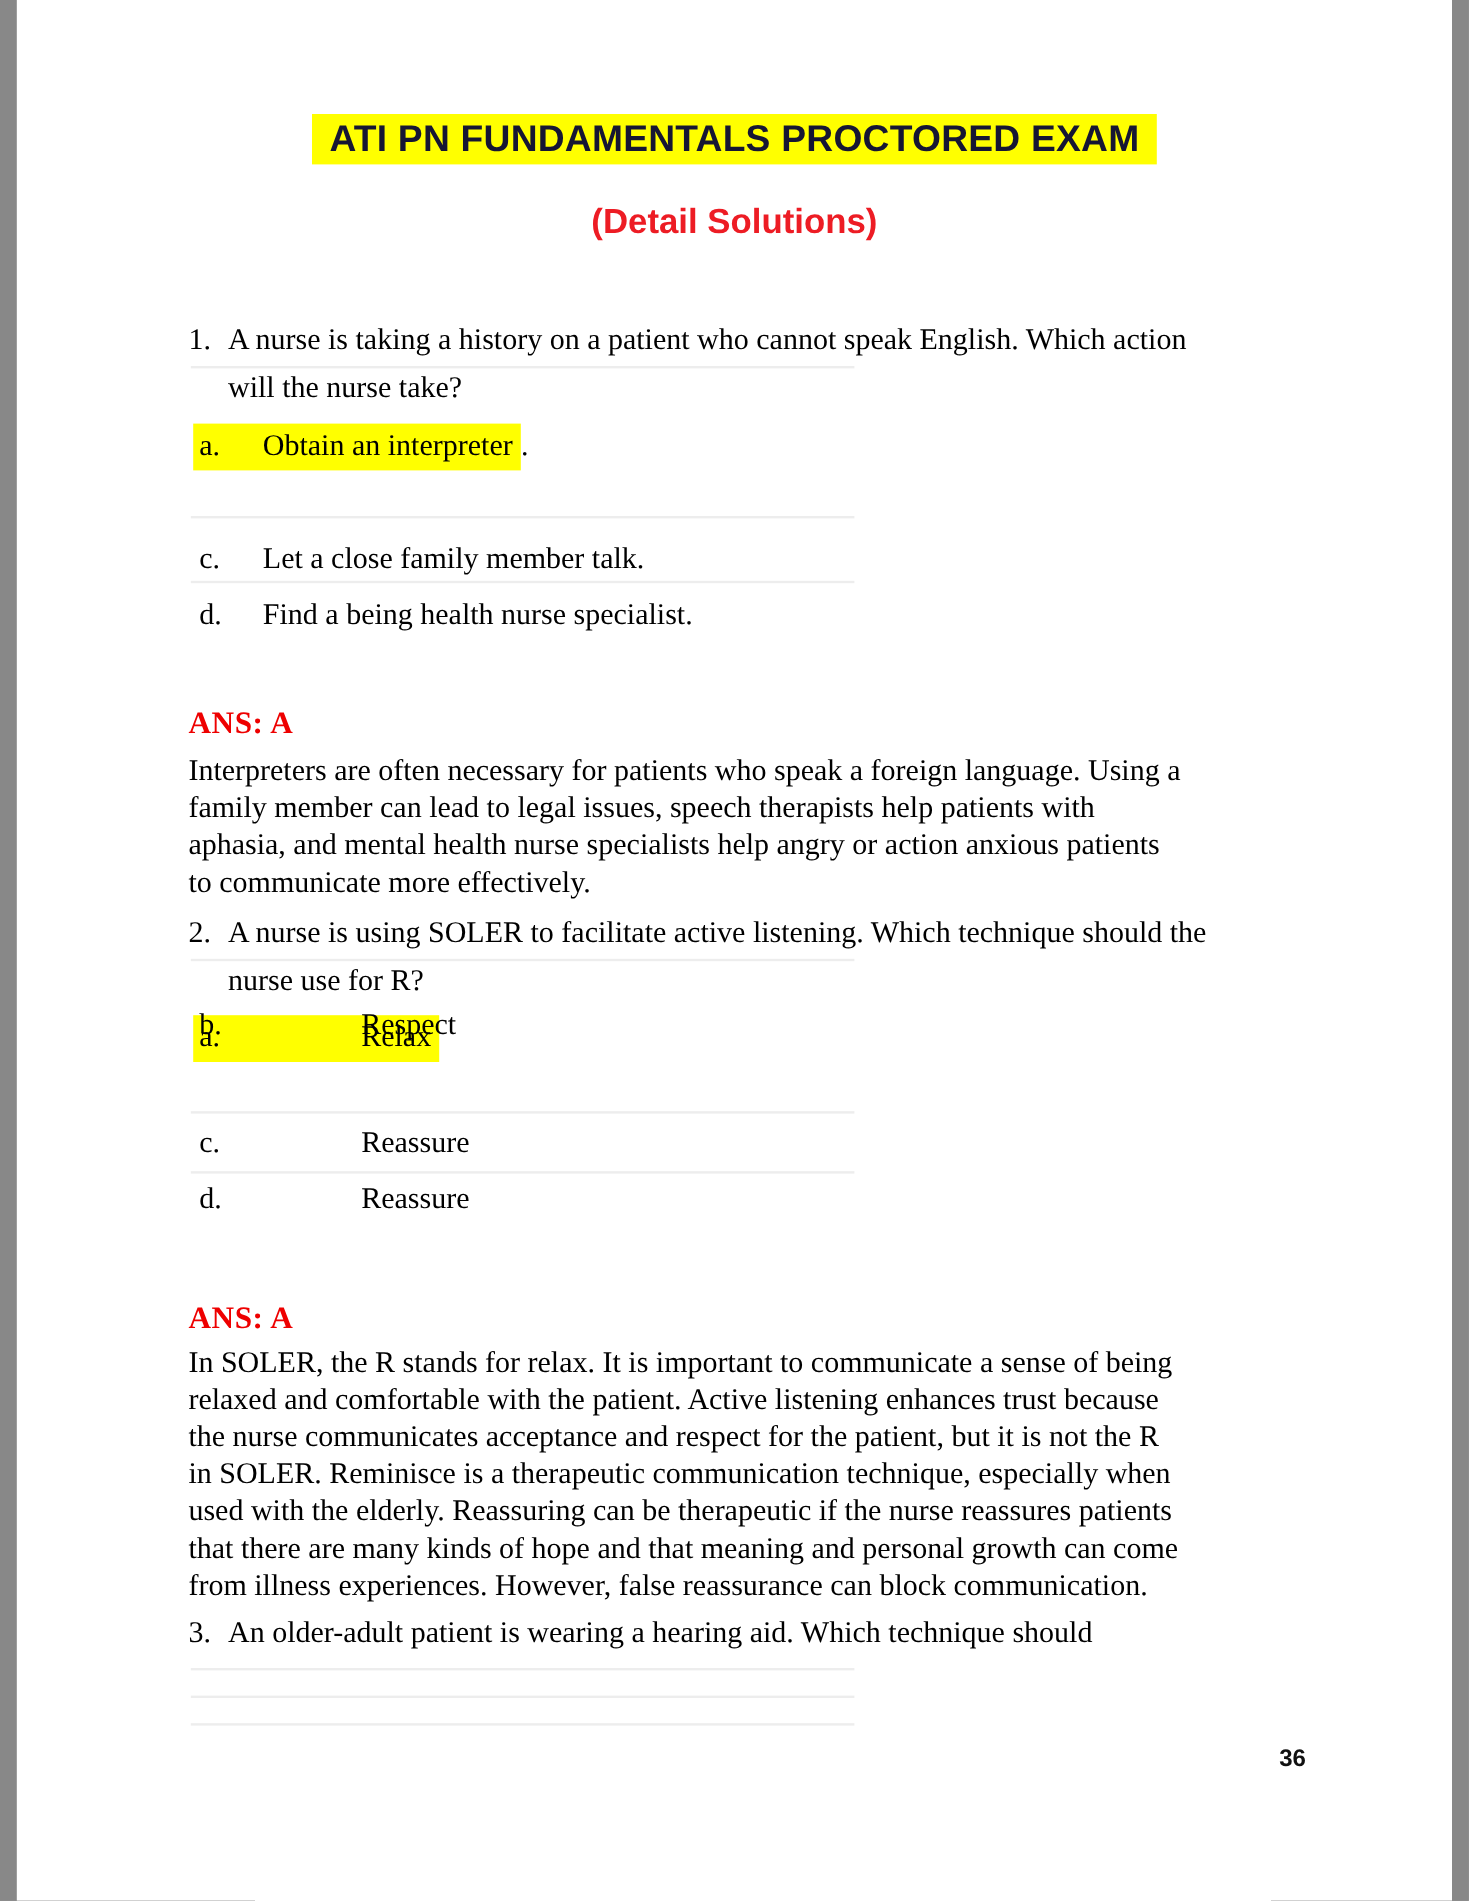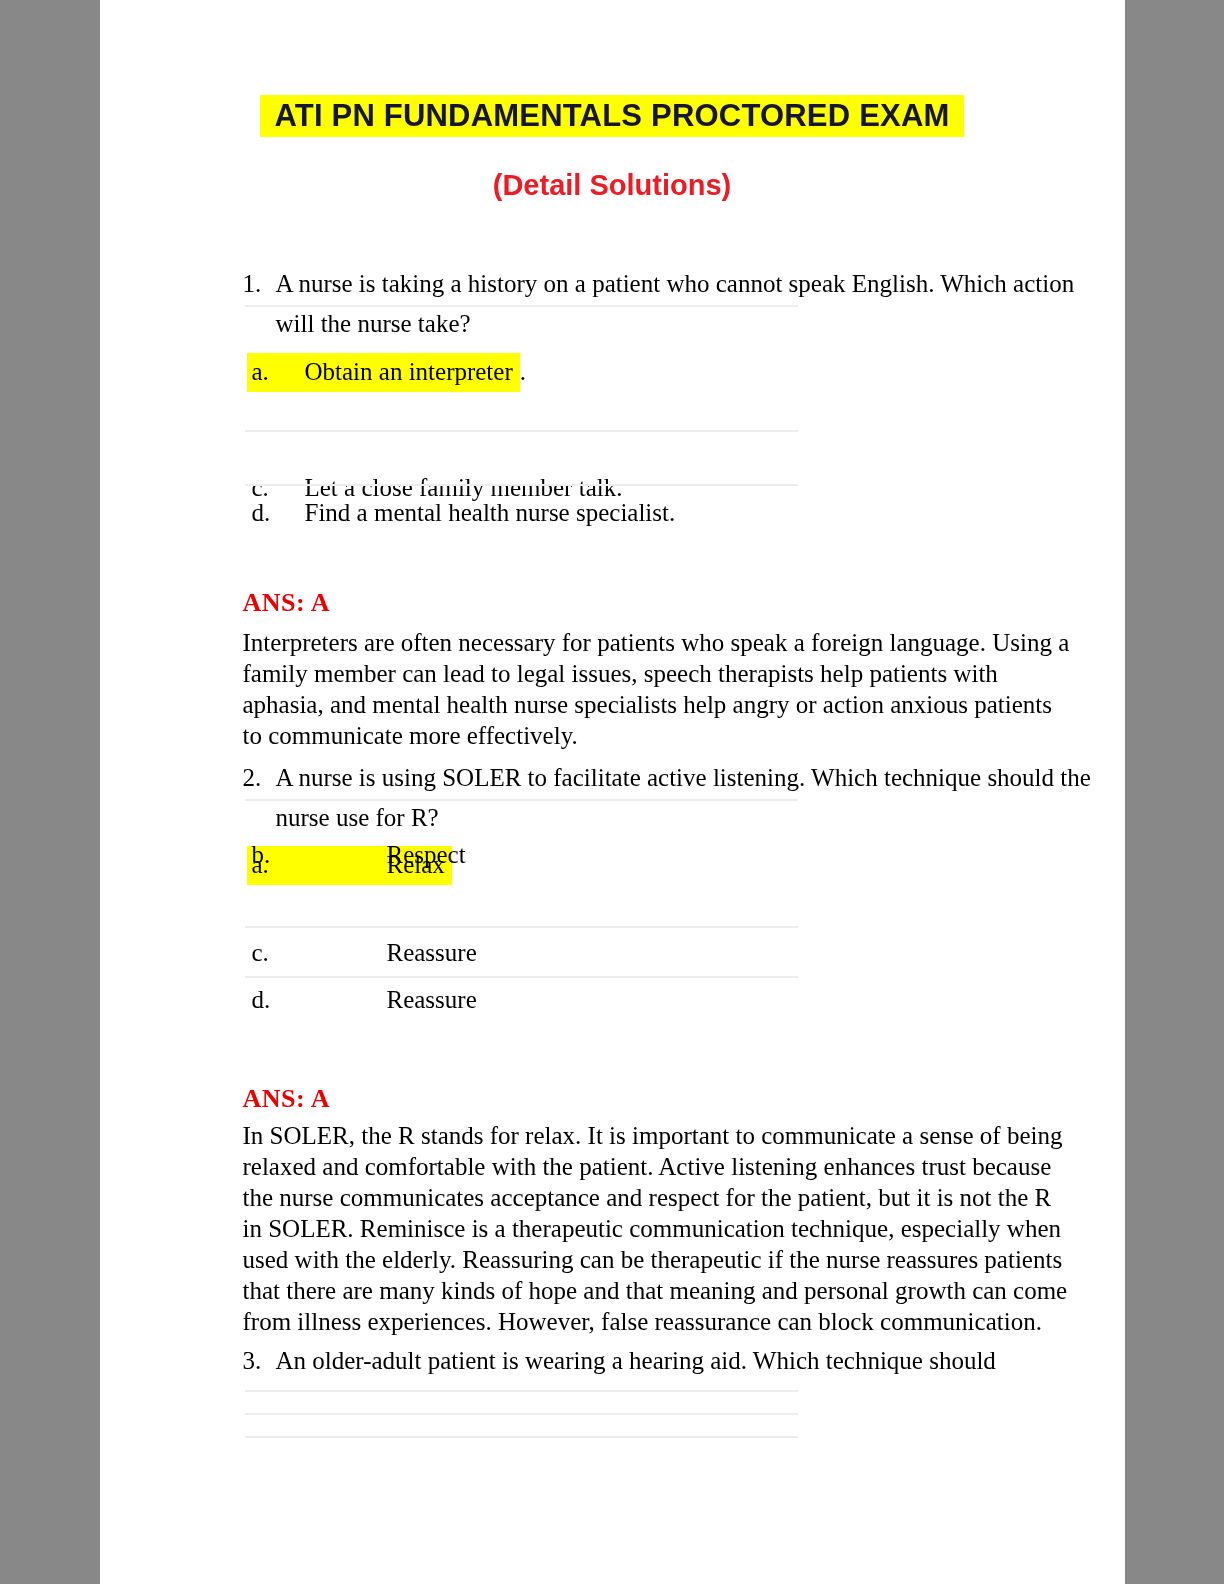--- a/index.html
+++ b/index.html
@@ -1,18 +1,18 @@
 <!DOCTYPE html>
 <html style="--title-text: #161633; --highlight: #ffff00; --subtitle-red: #ed1c24; --answer-red: #ee0000;"><head>
 <meta charset="utf-8">
 <style>
   html,body{margin:0;padding:0;background:#888;}
   .page{
     position:relative;
-    width:1025px;height:1584px;
+    width:1196px;height:1584px;
     margin:0 auto;
     background:#ffffff;
     font-family:"Liberation Serif", serif;
     color:#000;
     overflow:hidden;
   }
   
   .title-wrap{position:absolute;top:95px;left:0;right:0;text-align:center;}
   .title-hl{
     display:inline-block;
@@ -70,26 +70,26 @@
     <span class="qnum">1.</span>
     <div class="qtext">A nurse is taking a history on a patient who cannot speak English. Which action
 will the nurse take?</div>
   </div>
   <div class="rule" style="top:305px;"></div>
 
   <div class="opt highlighted" style="top:353px;">
     <span class="opt-hl"><span class="opt-letter lw-q1">a.</span><span>Obtain an interpreter</span></span><span>.</span>
   </div>
   <div class="rule" style="top:430px;"></div>
-  <div class="opt" style="top:447px;margin-top:22px;">
+  <div class="opt" style="top:447px;">
     <span class="opt-hl"><span class="opt-letter lw-q1">c.</span><span>Let a close family member talk.</span></span>
   </div>
   <div class="rule" style="top:484px;"></div>
   <div class="opt" style="top:494px;">
-    <span class="opt-hl"><span class="opt-letter lw-q1">d.</span><span>Find a mental health nurse specialist.</span></span>
+    <span class="opt-hl"><span class="opt-letter lw-q1">d.</span><span>Find a being health nurse specialist.</span></span>
   </div>
 
   <div class="ans" style="top:588px;">ANS: A</div>
   <div class="exp" style="top:627px;">Interpreters are often necessary for patients who speak a foreign language. Using a
 family member can lead to legal issues, speech therapists help patients with
 aphasia, and mental health nurse specialists help angry or action anxious patients
 to communicate more effectively.</div>
 
   <div class="question" style="top:758px;">
     <span class="qnum">2.</span>

